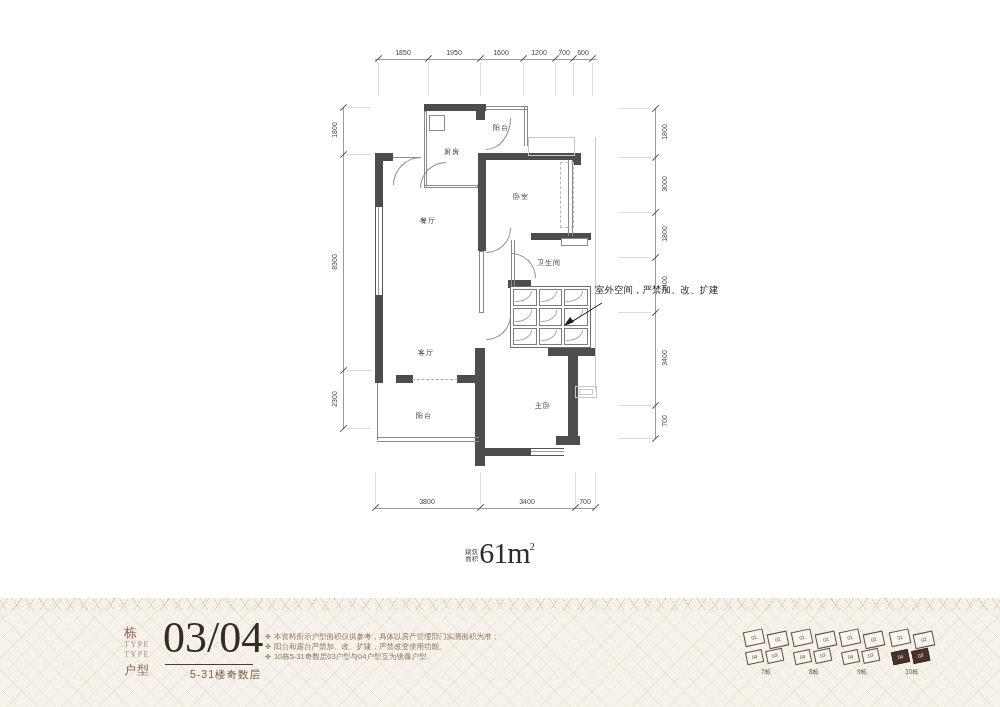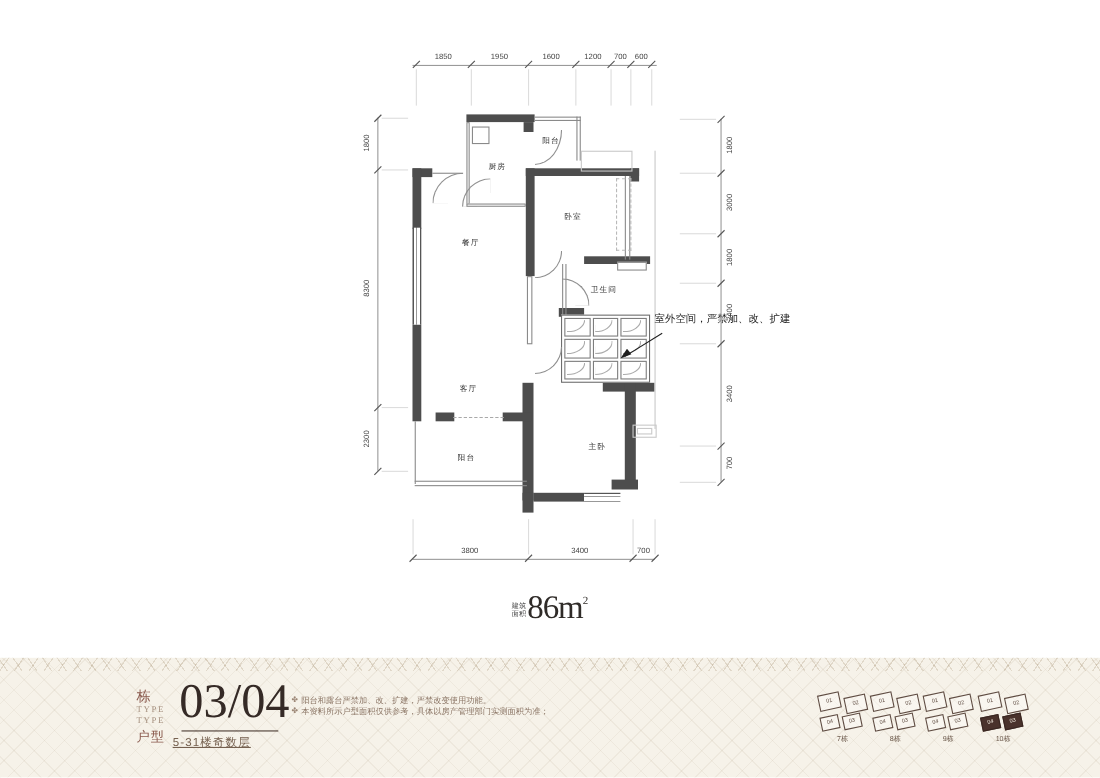--- a/index.html
+++ b/index.html
@@ -52,21 +52,21 @@
        repeating-linear-gradient(-55deg, transparent 0 5px, rgba(168,148,118,.28) 5px 6px, transparent 6px 11px);}
   #blocknum{position:absolute;left:68px;top:604px;font-family:"Liberation Serif","DejaVu Serif",serif;
        font-size:74px;line-height:82px;color:#352a26;}
   #blockcol{position:absolute;left:124px;top:626px;width:46px;color:#8a5a4e;}
   #blockcol .zh1{font-size:13px;line-height:14px;}
   #blockcol .en{font-size:8px;line-height:10px;letter-spacing:1.5px;color:#a5907f;font-family:"Liberation Serif","DejaVu Serif",serif;}
   #blockcol .zh2{font-size:12px;line-height:17px;margin-top:2px;letter-spacing:1px;}
   #units{position:absolute;left:163px;top:612px;width:92px;
        font-family:"Liberation Serif","DejaVu Serif",serif;font-size:44px;line-height:52px;color:#352a26;}
   #units-rule{position:absolute;left:165px;top:664px;width:88px;height:1px;background:#4a3a32;}
-  #floors{position:absolute;left:157px;top:668px;width:104px;text-align:left;font-size:10.5px;color:#75604f;letter-spacing:1px;text-decoration:underline;}
+  #floors{position:absolute;left:157px;top:668px;width:104px;text-align:right;font-size:10.5px;color:#75604f;letter-spacing:1px;}
   #notes{position:absolute;left:265px;top:632px;width:390px;color:#8b7565;}
   .note{display:flex;align-items:flex-start;font-size:7.5px;line-height:10.2px;white-space:nowrap;}
   .nb{font-size:7px;margin-right:3px;color:#9b8574;}
   
   .kp{position:absolute;top:626px;width:50px;height:52px;}
   .kpg{position:absolute;left:0;top:0;width:50px;height:40px;transform:rotate(-12deg);}
   .kpu{position:absolute;border:1px solid #5f4c42;color:#5f4c42;font-size:5px;line-height:5px;
        display:flex;align-items:center;justify-content:center;box-sizing:border-box;background:rgba(255,255,255,.35);}
   .kpu.on{background:#4a322c;color:#f2ece0;border-color:#3a2722;}
   .kpl{position:absolute;left:-8px;right:-8px;top:42px;text-align:center;font-size:6.5px;color:#6b584a;}
@@ -236,47 +236,51 @@
     <span class="dlab" style="left:527px;top:498px">3400</span>
     <span class="dlab" style="left:585px;top:498px">700</span>
   </div>
 
   <div id="title">
     <span class="wrap">
       <span class="t-prefix">
         <span>建筑</span>
           <span>面积</span>
       </span>
-      <span class="t-area">86m</span>
+      <span class="t-area">61m</span>
       <span class="t-sup">2</span>
     </span>
   </div>
 
   <div id="footer">
     <div id="zigzag"></div>
   </div>
 
   <div id="blockcol">
     <div class="zh1">栋</div>
     <div class="en">TYPE</div>
     <div class="en">TYPE</div>
     <div class="zh2">户型</div>
   </div>
   <div id="units">03/04</div>
   <div id="units-rule"></div>
   <div id="floors">5-31楼奇数层</div>
 
   <div id="notes">
+    <div class="note">
+        <span class="nb">✤</span>
+        <span>本资料所示户型面积仅供参考，具体以房产管理部门实测面积为准；</span>
+      </div>
     <div class="note">
         <span class="nb">✤</span>
         <span>阳台和露台严禁加、改、扩建，严禁改变使用功能。</span>
       </div>
     <div class="note">
         <span class="nb">✤</span>
-        <span>本资料所示户型面积仅供参考，具体以房产管理部门实测面积为准；</span>
+        <span>10栋5-31奇数层03户型与04户型互为镜像户型。</span>
       </div>
   </div>
 
   <div class="kp" style="left:741px">
     <div class="kpg">
       <div class="kpu" style="left:5px;top:2px;width:20px;height:15px">
           <span>01</span>
         </div>
       <div class="kpu" style="left:28px;top:9px;width:20px;height:15px">
           <span>02</span>

